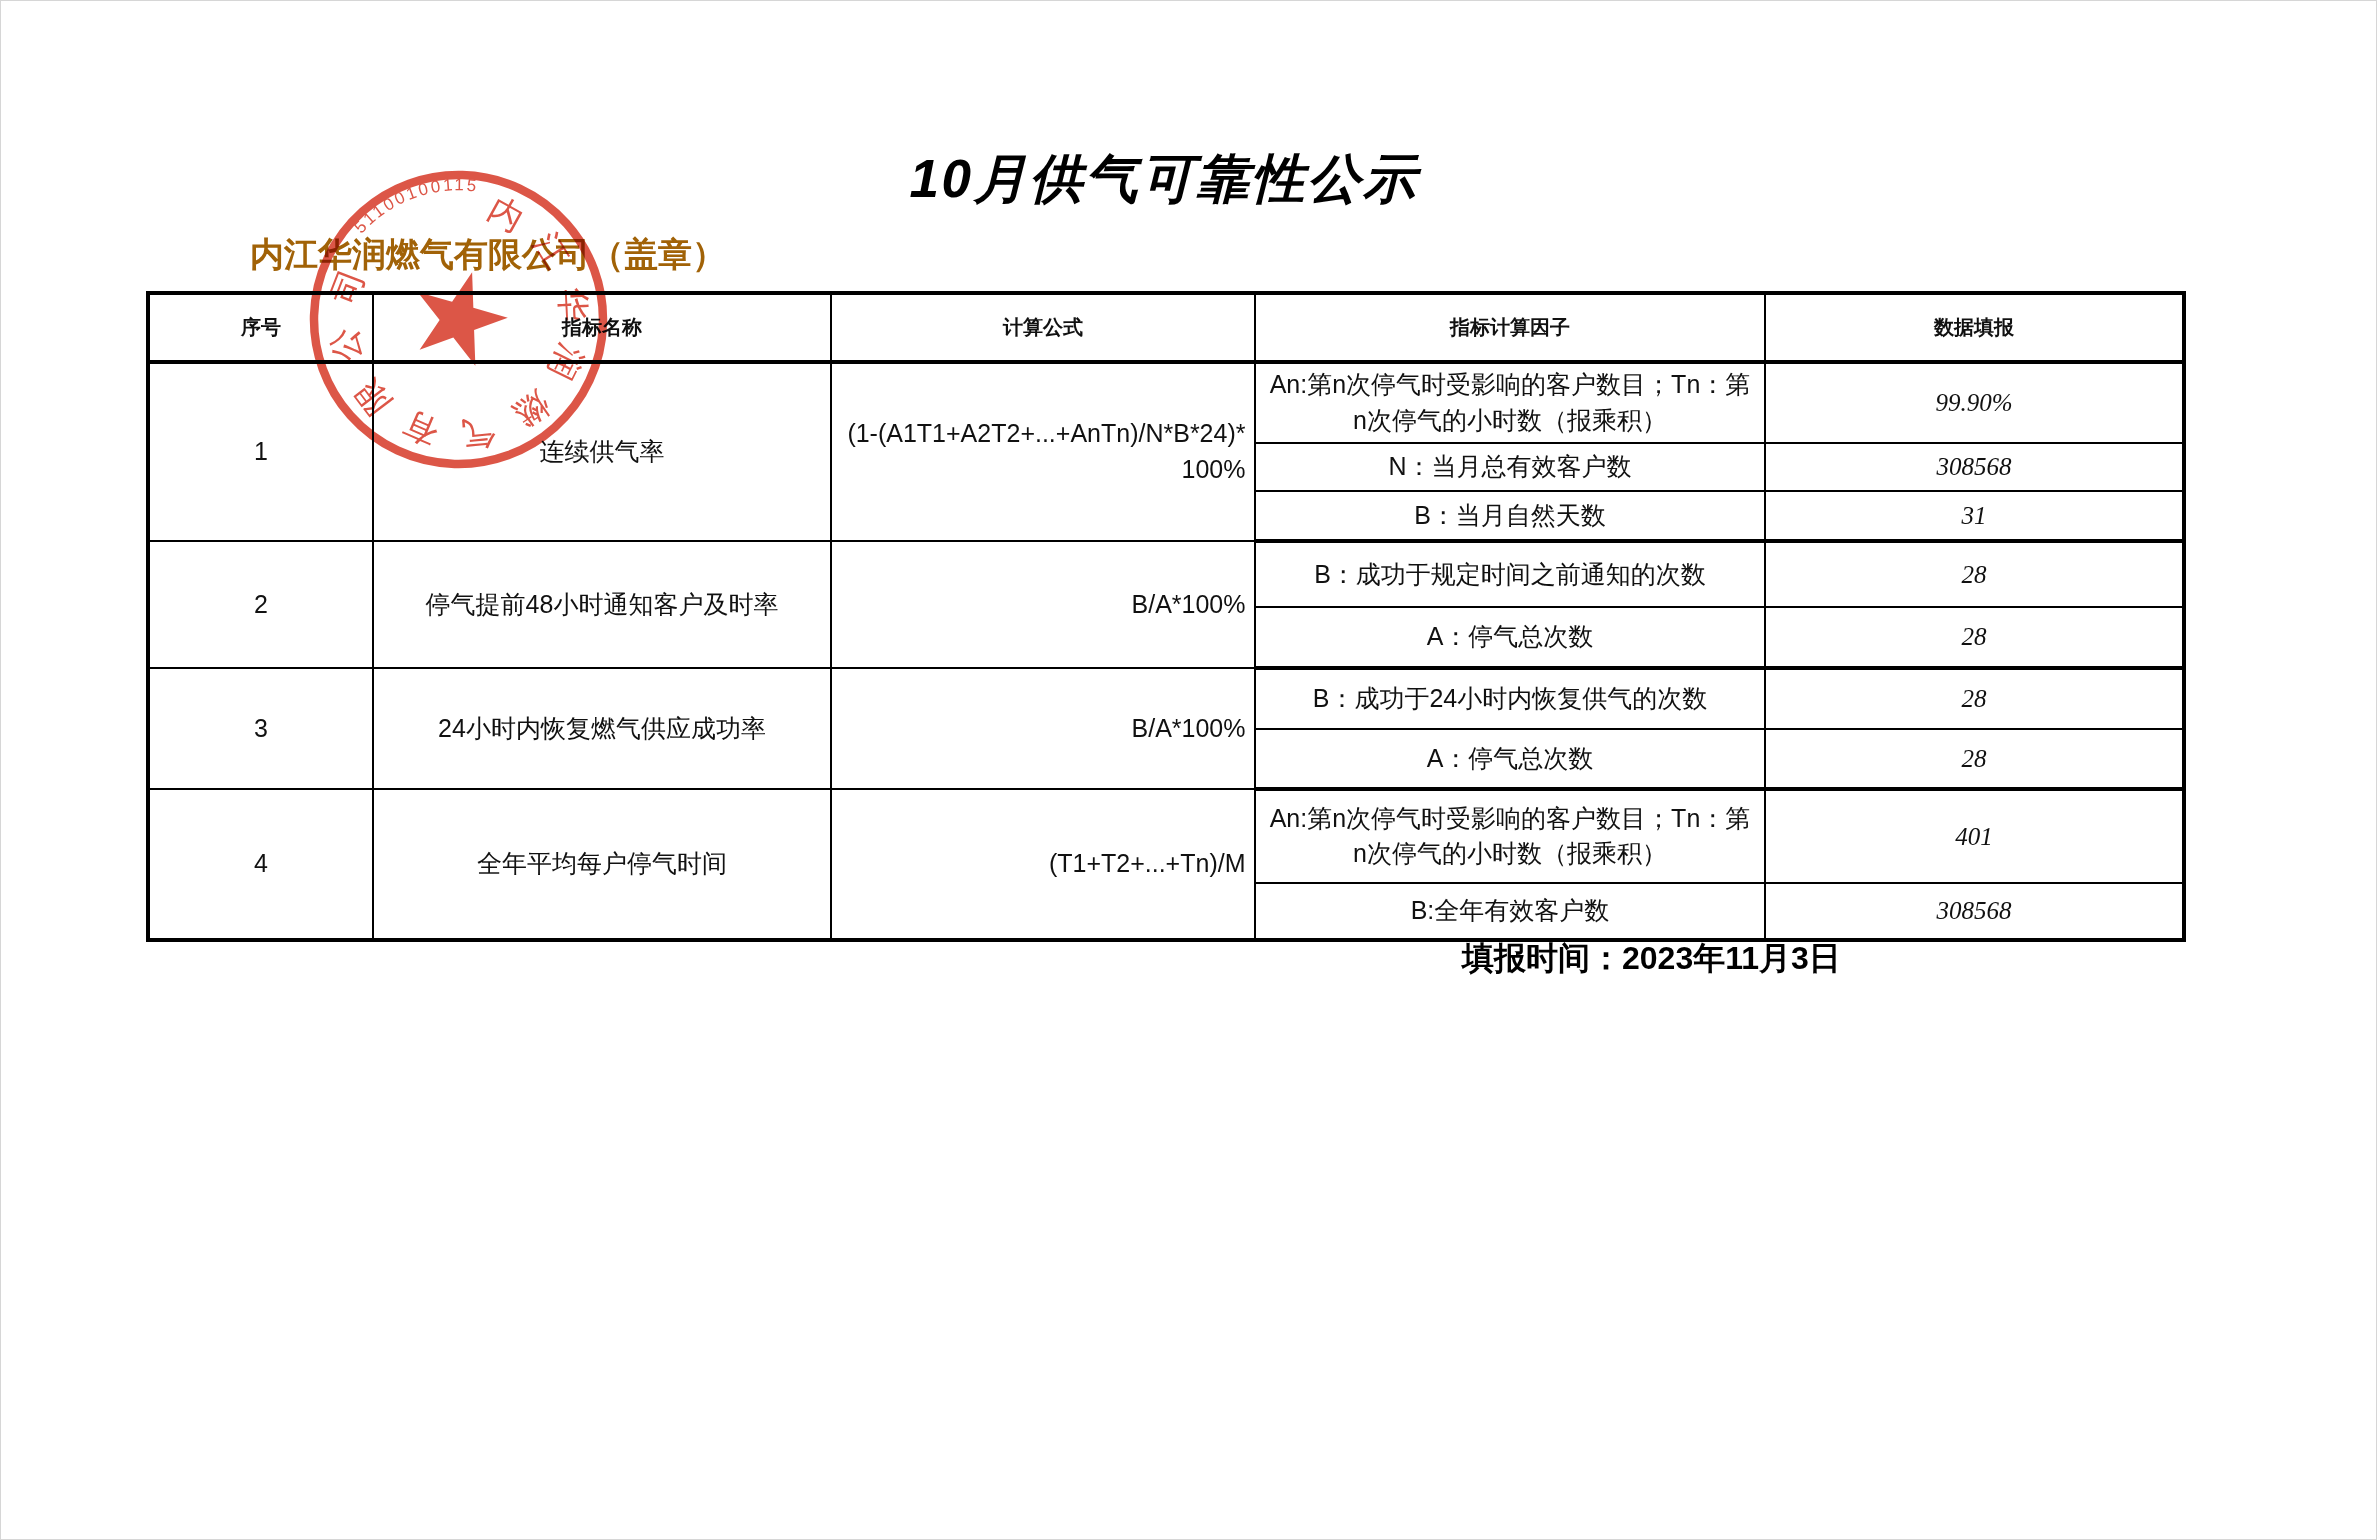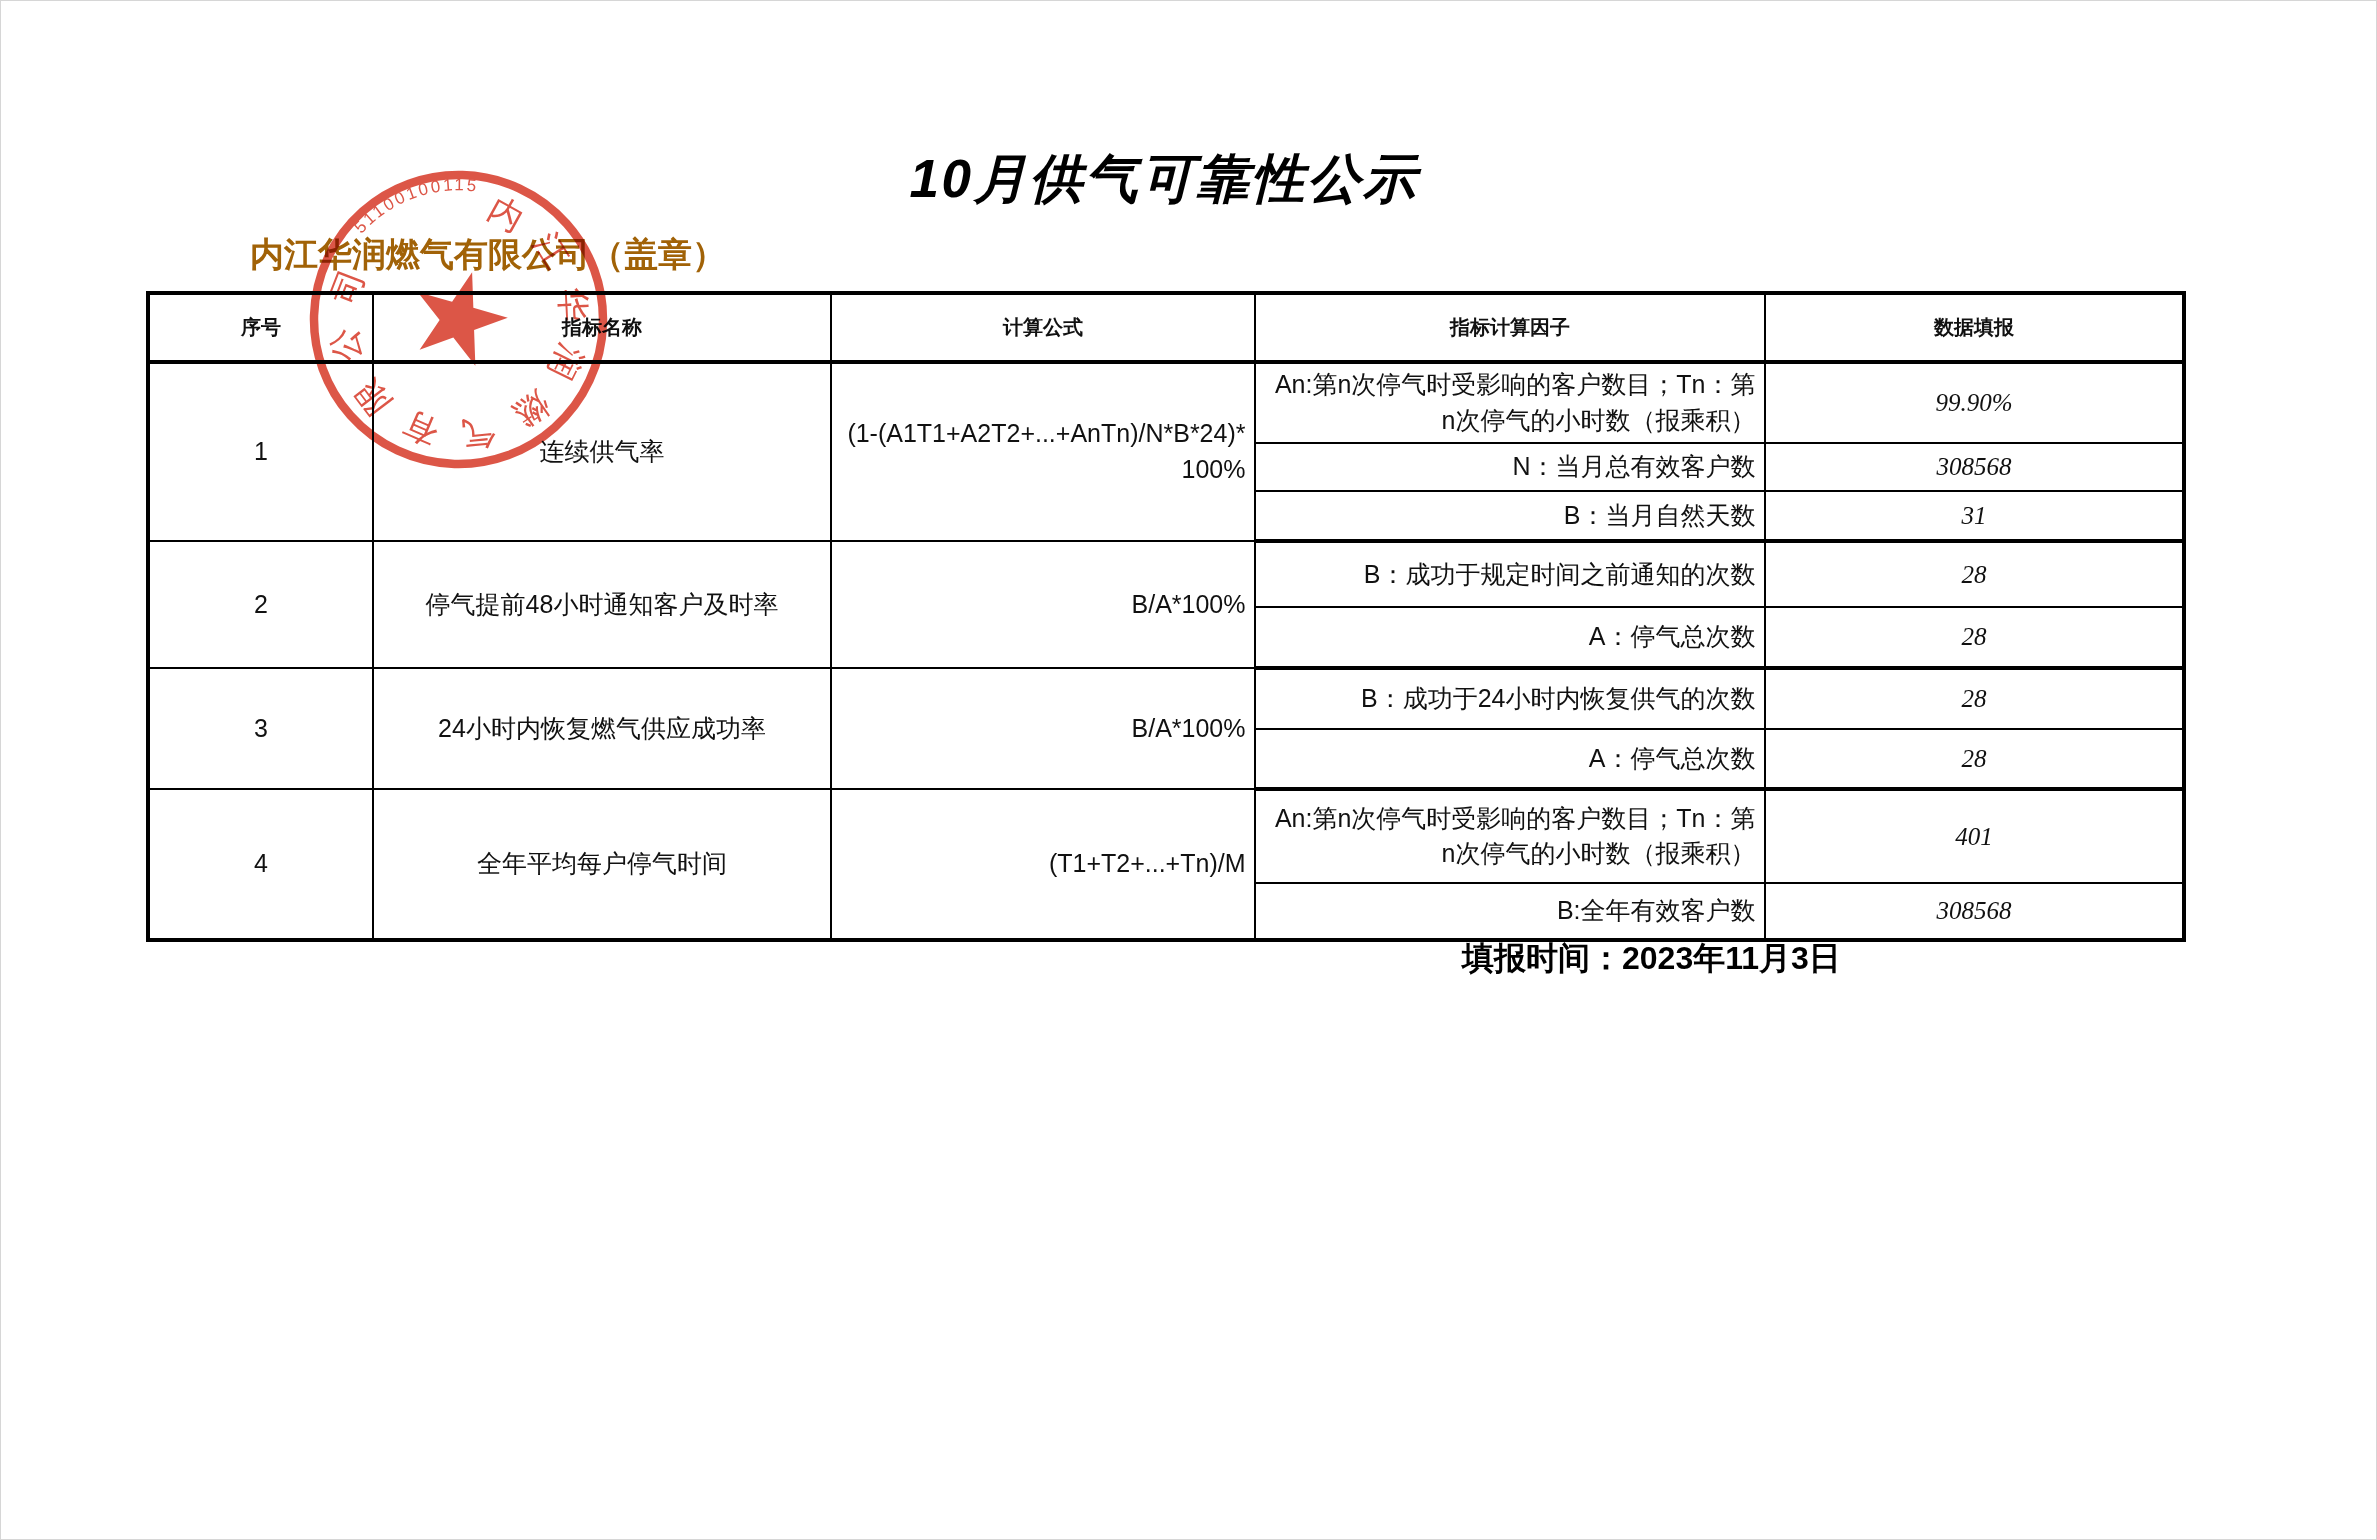--- a/index.html
+++ b/index.html
@@ -41,21 +41,21 @@
   }
   table.report tr.head th{
     border-bottom-width:4.3px;
     font-size:20px;font-weight:700;text-align:center;
     padding:5.1px 3.4px;
   }
   table.report tr.group-end td{border-bottom-width:4.3px;}
   td.no{ text-align:center;font-size:27px; }
   td.iname{ text-align:center;font-size:25.5px; }
   td.formula{ text-align:right;font-size:25px;word-break:break-all;padding-left:5.1px;padding-right:12px; }
-  td.factor{ text-align:right;font-size:25px;padding-left:6.8px;padding-right:8.5px;margin-left:18px; }
+  td.factor{ text-align:center;font-size:25px;padding-left:6.8px;padding-right:8.5px;margin-left:18px; }
   td.val{
     text-align:center;
     font-family:"Liberation Serif",serif;
     font-size:28px;
     font-style:italic;
   }
   .h-head{height:69px;} .h-r1a{height:71px;} .h-r1b{height:48px;} .h-r1c{height:50px;}
   .h-r2a{height:66px;} .h-r2b{height:61px;} .h-r3a{height:61px;} .h-r3b{height:60px;}
   .h-r4a{height:94px;} .h-r4b{height:57px;}
   .footer{

